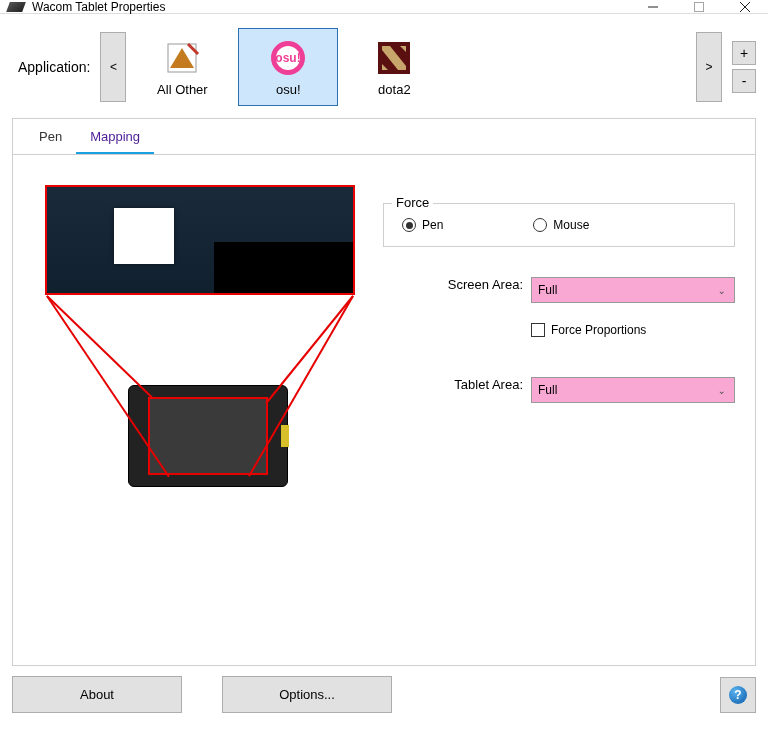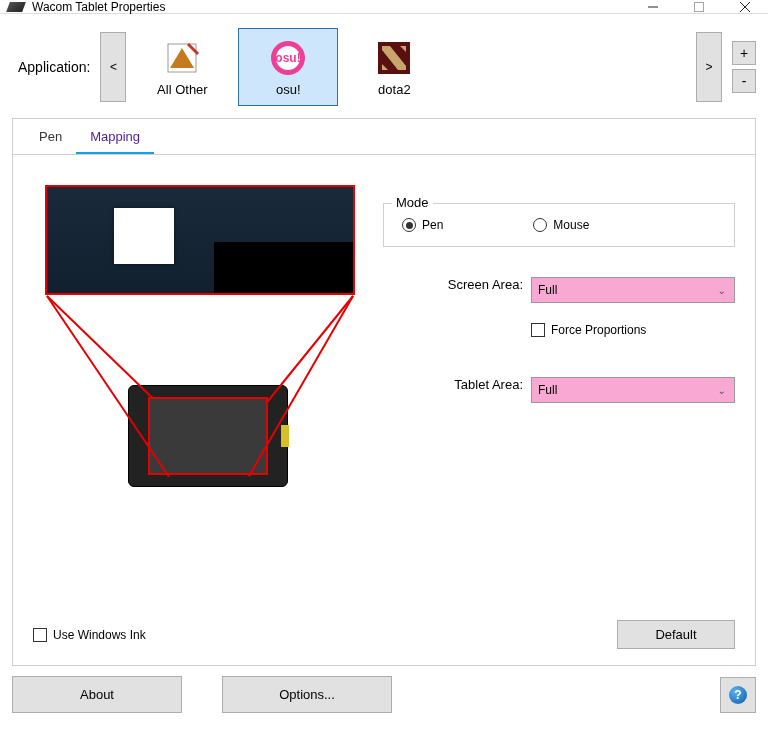--- a/index.html
+++ b/index.html
@@ -157,21 +157,21 @@
       <div class="red-frame-tablet"></div>
 
       <div class="proj-line" style="left:14px; top:110px; width:146px; transform:rotate(44deg);"></div>
       <div class="proj-line" style="left:320px; top:110px; width:138px; transform:rotate(129deg);"></div>
       <div class="proj-line" style="left:14px; top:110px; width:218px; transform:rotate(56deg);"></div>
       <div class="proj-line" style="left:320px; top:110px; width:208px; transform:rotate(120deg);"></div>
     </div>
 
     <div class="right-col">
       <div class="group">
-        <div class="group-label">Mode</div>
+        <div class="group-label">Force</div>
         <div class="radio-row">
           <div class="radio">
             <div class="radio-dot checked"></div>
             <span>Pen</span>
           </div>
           <div class="radio">
             <div class="radio-dot"></div>
             <span>Mouse</span>
           </div>
         </div>
@@ -192,27 +192,20 @@
 
       <div class="formrow" style="margin-top:36px">
         <div class="lbl">Tablet Area:</div>
         <div class="select">
           <span>Full</span>
           <span class="chev">⌄</span>
         </div>
       </div>
     </div>
 
-    <div class="panel-bottom">
-      <div class="checkbox-row" style="margin:0">
-        <div class="cb"></div>
-        <span>Use Windows Ink</span>
-      </div>
-      <div class="btn">Default</div>
-    </div>
   </div>
 </div>
 
 <div class="footer">
   <div class="btn">About</div>
   <div class="btn">Options...</div>
   <div class="spacer"></div>
   <div class="help-btn">
     <div class="q">?</div>
   </div>

